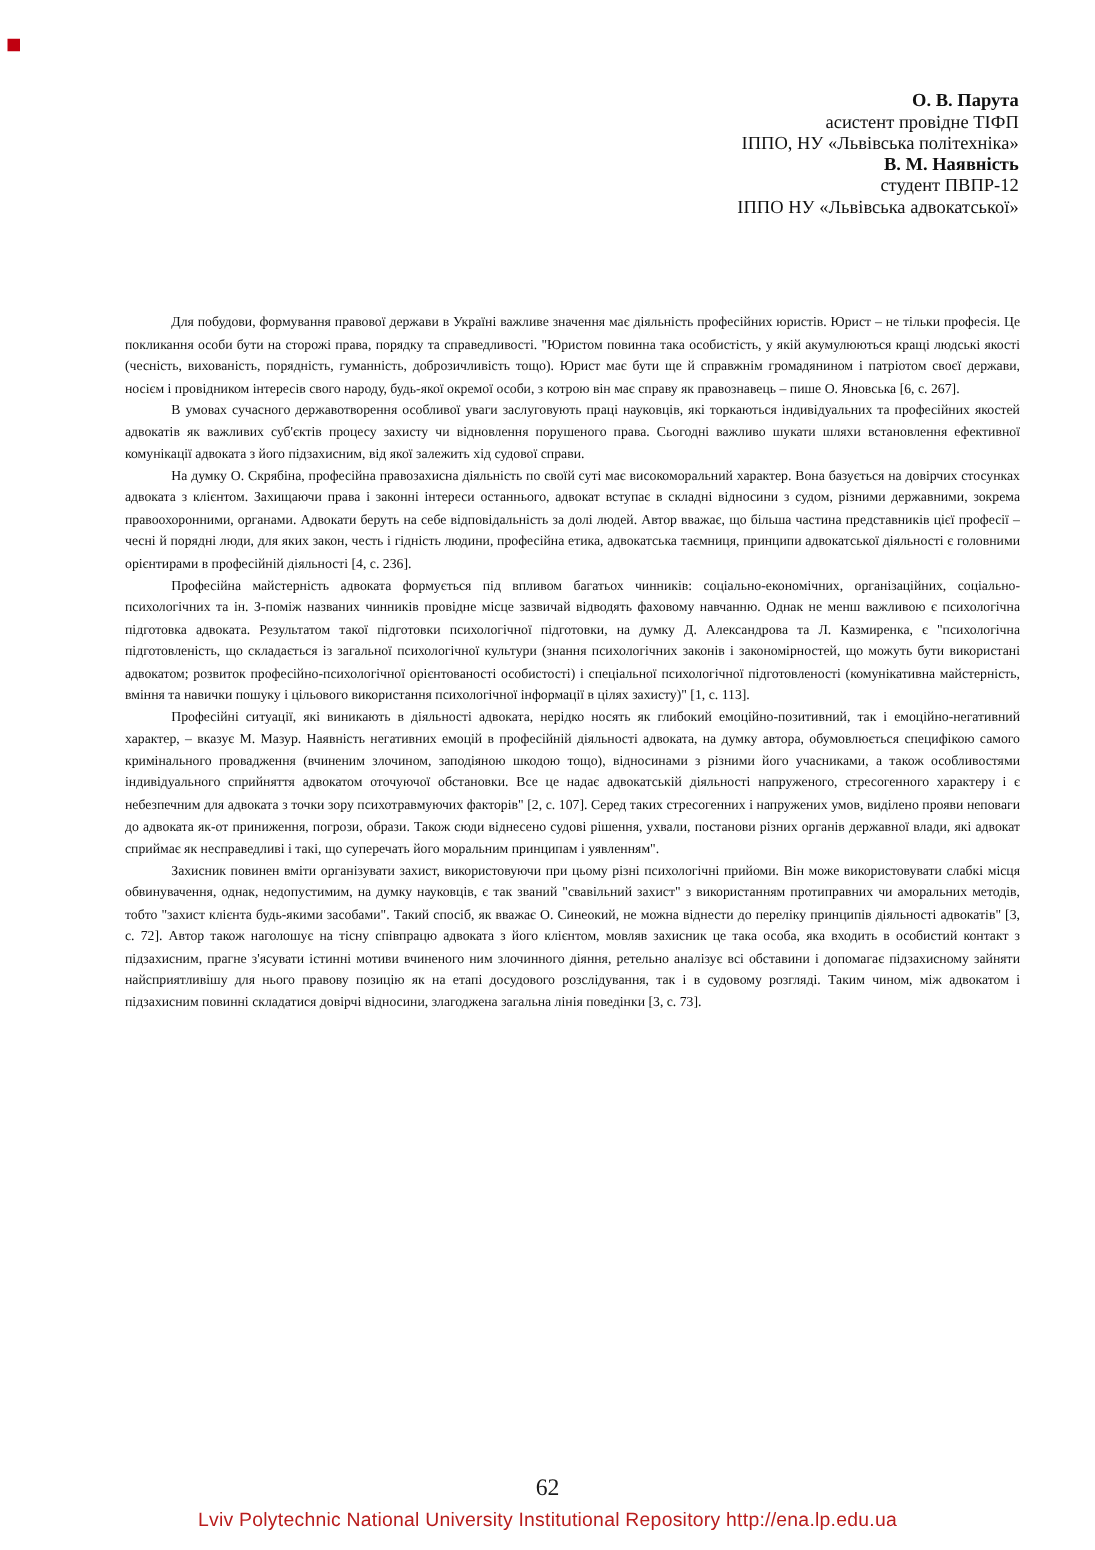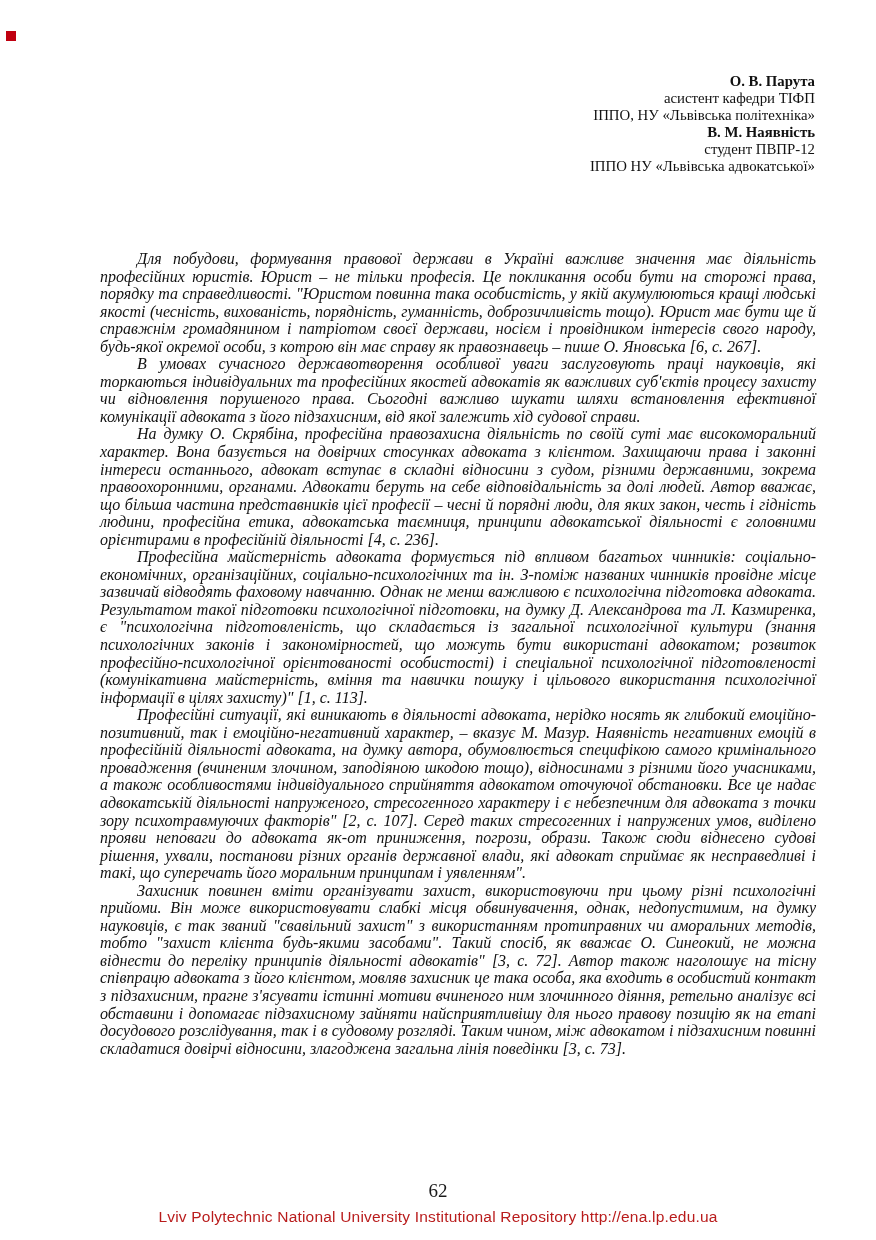--- a/index.html
+++ b/index.html
@@ -45,24 +45,23 @@
     font-size: 15.6px;
     font-weight: bold;
     letter-spacing: 0.2px;
     white-space: pre-wrap;
   }
   .paper-body {
     position: absolute;
     top: 250px;
     left: 100px;
     width: 716px;
-    font-size: 16px;
+    font-size: 11px;
     line-height: 17.55px;
     text-align: justify;
-    font-style: italic;
   }
   .paper-body p {
     margin: 0;
     text-indent: 37px;
   }
   .page-number {
     position: absolute;
     top: 1180px;
     left: 0;
     width: 876px;
@@ -84,21 +83,21 @@
 </style>
 </head>
 <body>
 
 <div class="page">
 
   <div class="red-marker"></div>
 
   <div class="author-block">
     <div class="author-name">О. В. Парута</div>
-    <div class="author-role">асистент кафедри ТІФП</div>
+    <div class="author-role">асистент провідне ТІФП</div>
     <div class="author-affiliation">ІППО, НУ «Львівська політехніка»</div>
     <div class="author-name">В. М. Наявність</div>
     <div class="author-role">студент ПВПР-12</div>
     <div class="author-affiliation">ІППО НУ «Львівська адвокатської»</div>
   </div>
 
 
   <div class="paper-body">
     <p>Для побудови, формування правової держави в Україні важливе значення має діяльність професійних юристів. Юрист – не тільки професія. Це покликання особи бути на сторожі права, порядку та справедливості. "Юристом повинна така особистість, у якій акумулюються кращі людські якості (чесність, вихованість, порядність, гуманність, доброзичливість тощо). Юрист має бути ще й справжнім громадянином і патріотом своєї держави, носієм і провідником інтересів свого народу, будь-якої окремої особи, з котрою він має справу як правознавець – пише О. Яновська  [6, с. 267].</p>
     <p>В умовах сучасного державотворення особливої уваги заслуговують праці науковців, які торкаються індивідуальних та професійних якостей адвокатів як важливих суб'єктів процесу захисту чи відновлення порушеного права. Сьогодні важливо шукати шляхи встановлення ефективної комунікації адвоката з його підзахисним, від якої залежить хід судової справи.</p>

